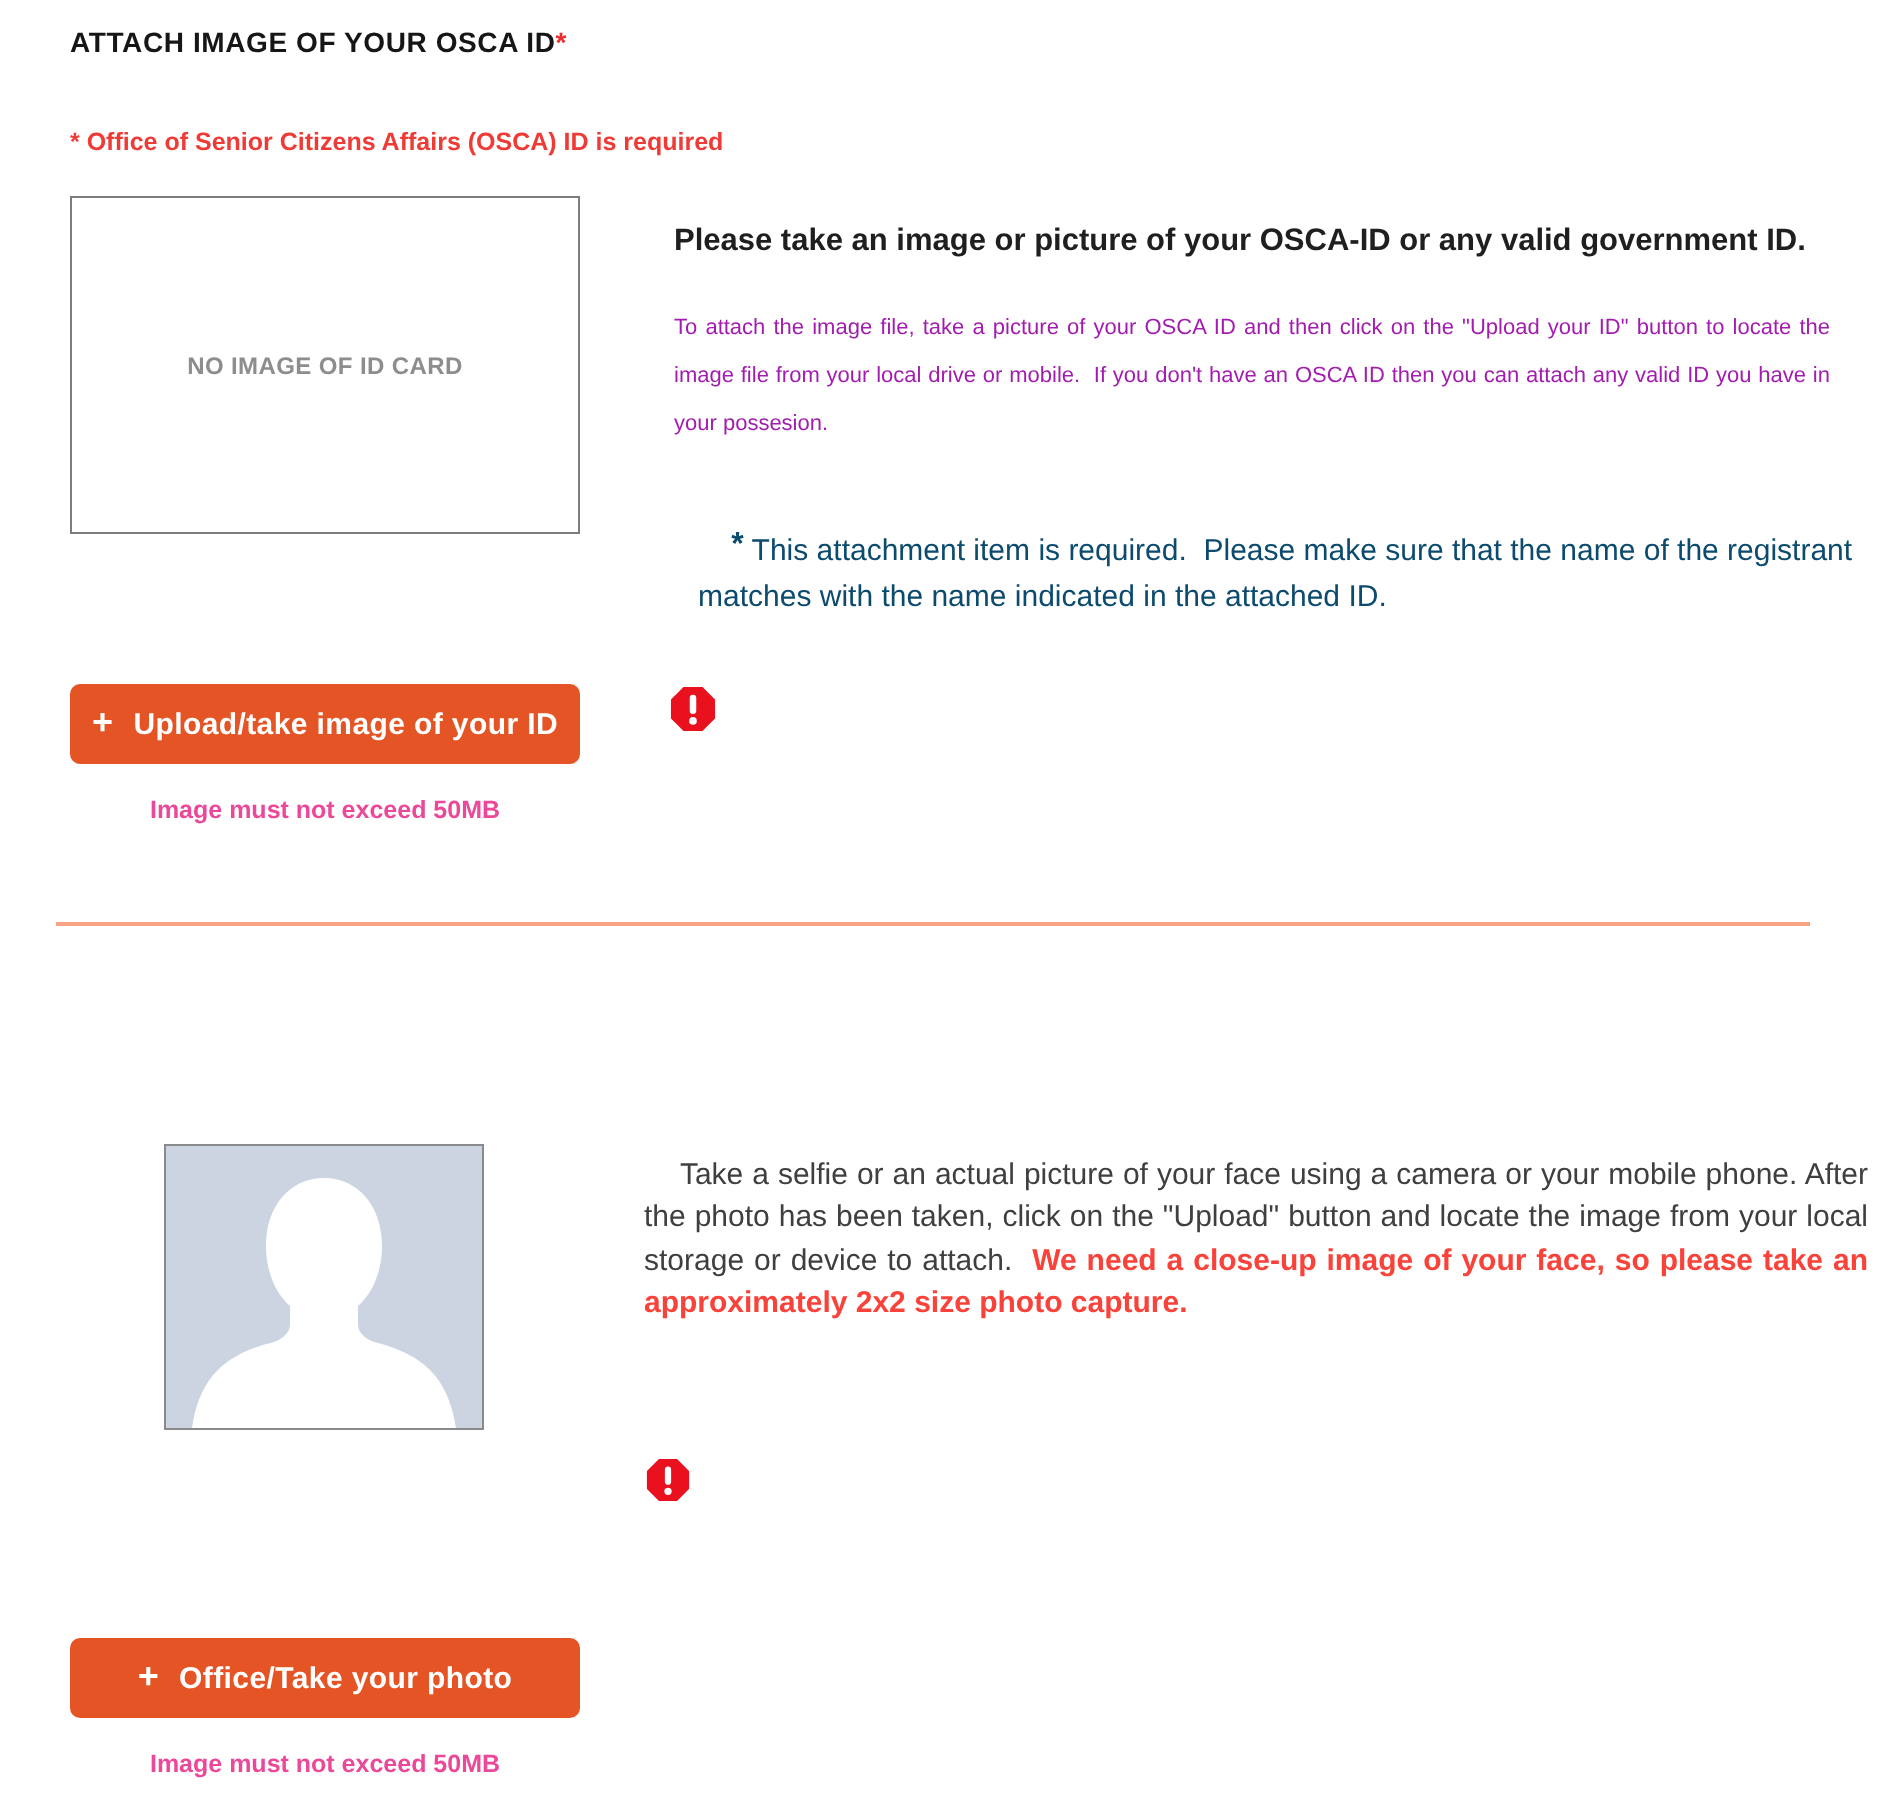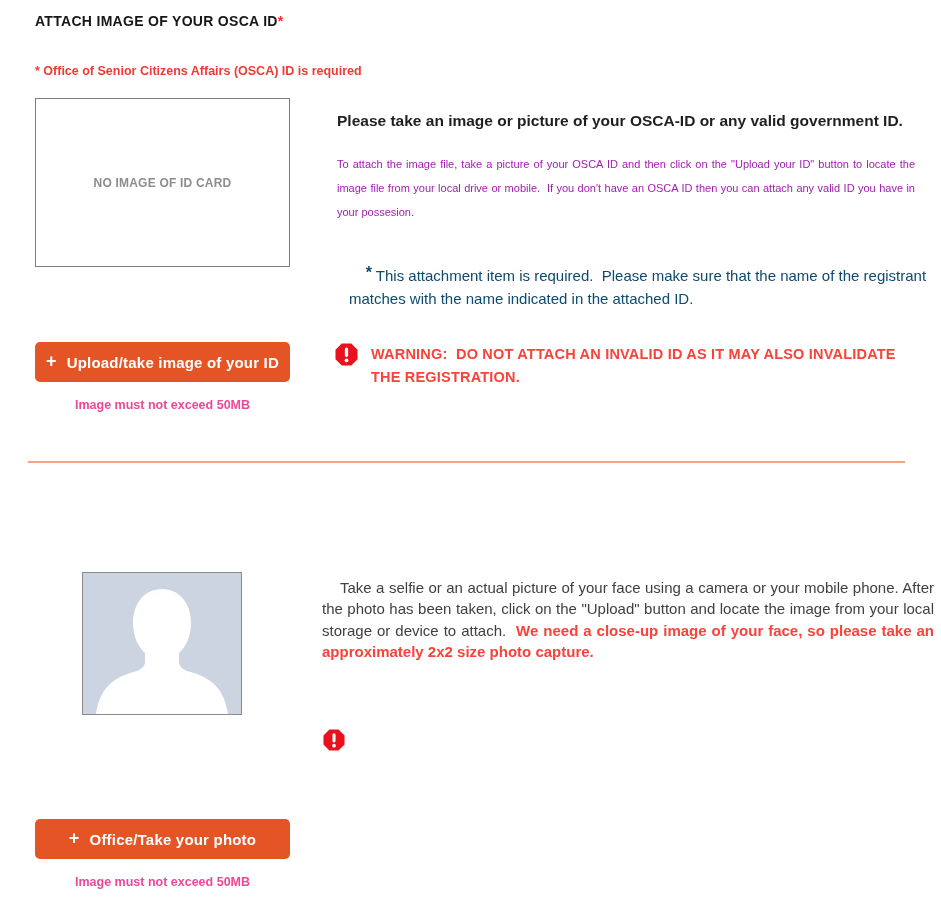--- a/index.html
+++ b/index.html
@@ -191,21 +191,20 @@
   </button>
   <div class="abs btn-caption" style="top:398px;">Image must not exceed 50MB</div>
 
   <div class="abs" style="left:335px; top:343px;">
     <svg class="octagon-icon" width="23" height="23" viewBox="0 0 24 24">
       <polygon points="7.05,0.5 16.95,0.5 23.5,7.05 23.5,16.95 16.95,23.5 7.05,23.5 0.5,16.95 0.5,7.05" fill="#e8111d"></polygon>
       <rect x="10.3" y="4.6" width="3.4" height="10" rx="1.7" fill="#ffffff"></rect>
       <circle cx="12" cy="18.2" r="2" fill="#ffffff"></circle>
     </svg>
   </div>
-  <div class="abs warning-text">WARNING:  DO NOT ATTACH AN INVALID ID AS IT MAY ALSO INVALIDATE THE REGISTRATION.</div>
 
   <div class="abs divider"></div>
 
 
   <div class="abs avatar-box">
     <svg width="158" height="141" viewBox="0 0 158 141">
       <rect x="0" y="0" width="158" height="141" fill="#ccd4e2"></rect>
       <path d="M79,16 C96,16 108,30 108,50 C108,63 103,74 96,80 L96,89 C96,93 99,96 104,98 C128,104 141,115 145,141 L13,141 C17,115 30,104 54,98 C59,96 62,93 62,89 L62,80 C55,74 50,63 50,50 C50,30 62,16 79,16 Z" fill="#ffffff"></path>
     </svg>
   </div>

